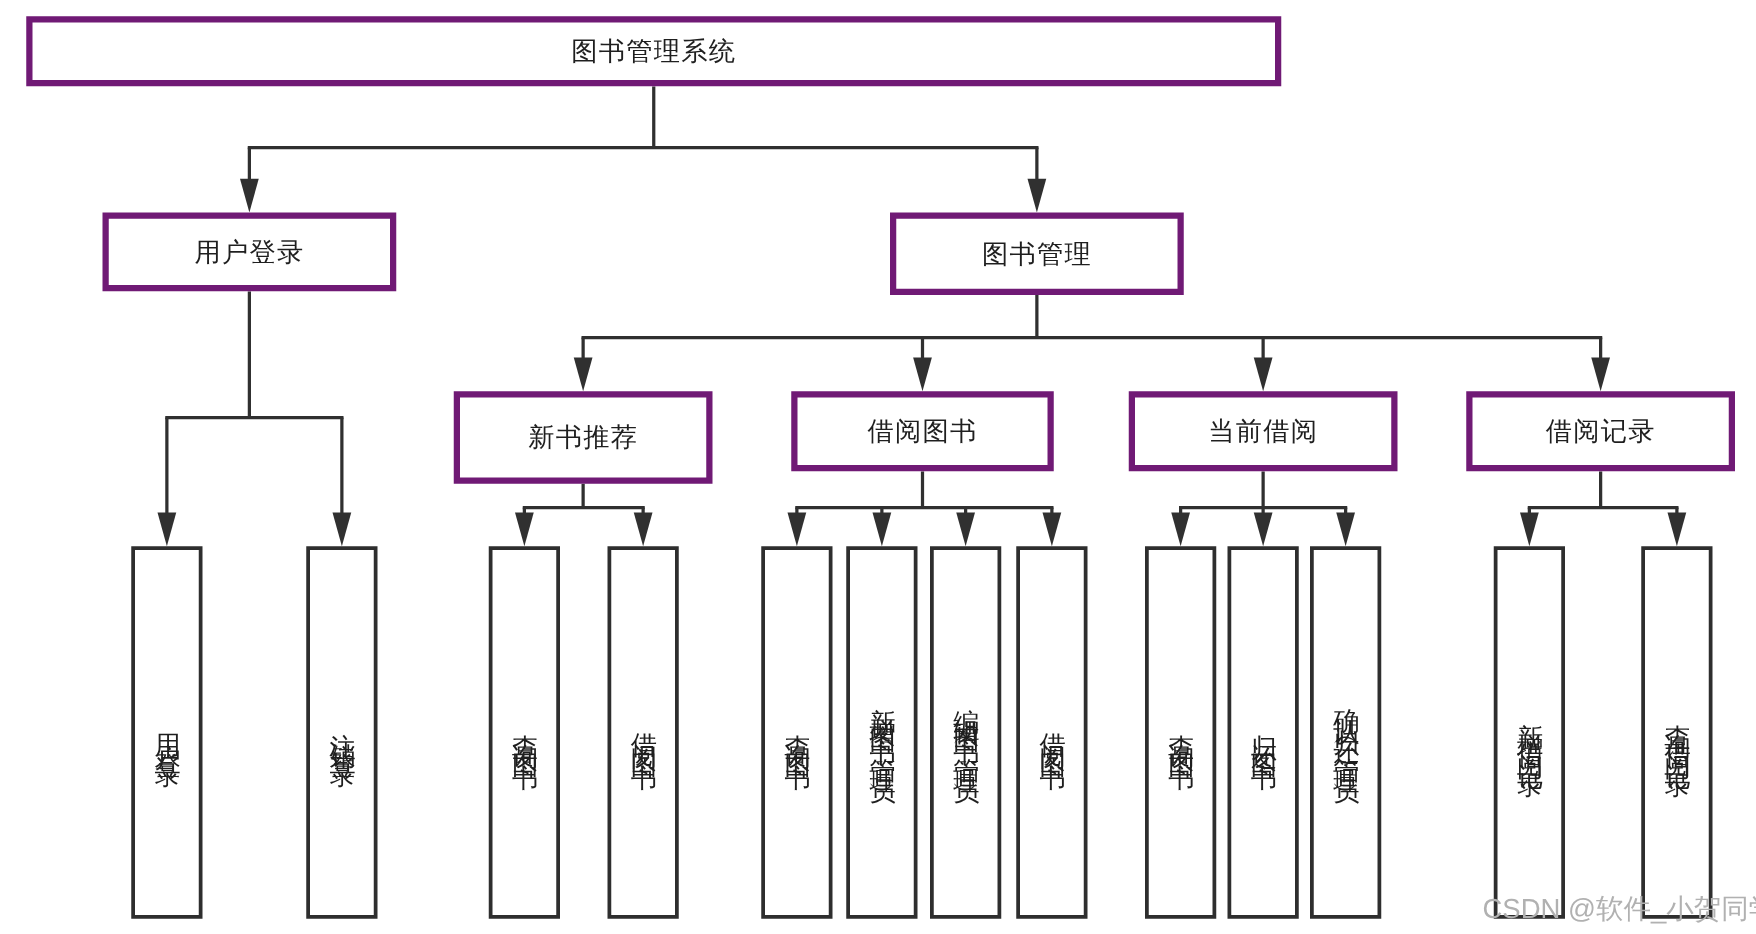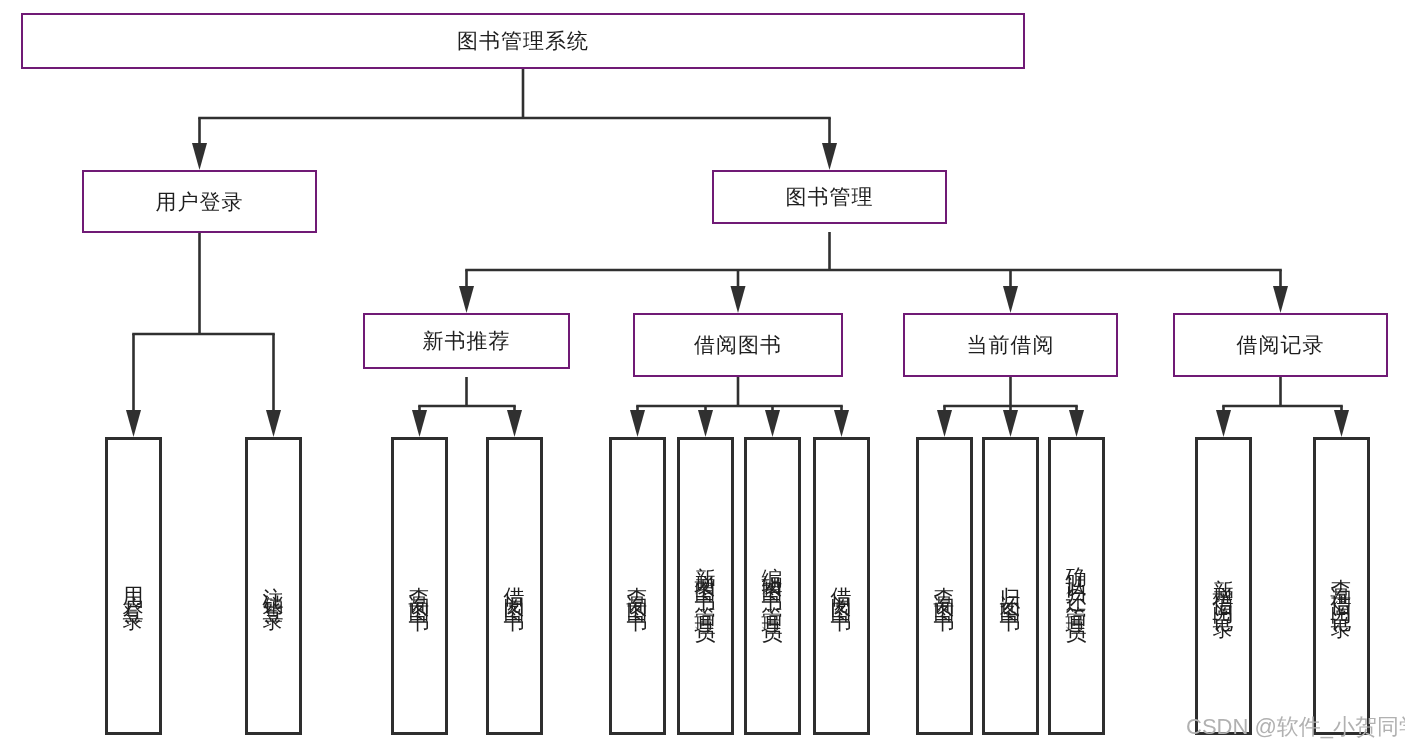--- a/index.html
+++ b/index.html
@@ -2,21 +2,21 @@
 <html><head>
 <meta charset="utf-8">
 <style>
   html,body{margin:0;padding:0;background:#ffffff;}
   #canvas{
     position:relative;width:1405px;height:747px;background:#ffffff;overflow:hidden;
     font-family:"Liberation Sans","DejaVu Sans",sans-serif;color:#1f1f1f;
   }
   #connector-layer{position:absolute;left:0;top:0;width:1405px;height:747px;z-index:1;}
   .hbox{
-    position:absolute;box-sizing:border-box;border:2px solid #701a75;background:#ffffff;
+    position:absolute;box-sizing:border-box;border:5px solid #701a75;background:#ffffff;
     display:flex;align-items:center;justify-content:center;
     font-size:21px;letter-spacing:1px;z-index:2;
   }
   .vbox{
     position:absolute;box-sizing:border-box;border:3px solid #2e2e2e;background:#ffffff;
     top:437px;width:57px;height:298px;
     display:flex;align-items:center;justify-content:center;
     writing-mode:vertical-rl;text-orientation:mixed;
     font-size:21px;letter-spacing:8px;line-height:1;z-index:2;
   }
@@ -100,25 +100,25 @@
       </g>
     </svg>
 
   <div class="hbox" style="left:21px;top:13px;width:1004px;height:56px">
     <span>图书管理系统</span>
   </div>
 
   <div class="hbox" style="left:82px;top:170px;width:235px;height:63px">
     <span>用户登录</span>
   </div>
-  <div class="hbox" style="left:712px;top:170px;width:235px;height:54px">
+  <div class="hbox" style="left:712px;top:170px;width:235px;height:66px">
     <span>图书管理</span>
   </div>
 
-  <div class="hbox" style="left:363px;top:313px;width:207px;height:56px">
+  <div class="hbox" style="left:363px;top:313px;width:207px;height:74px">
     <span>新书推荐</span>
   </div>
   <div class="hbox" style="left:633px;top:313px;width:210px;height:64px">
     <span>借阅图书</span>
   </div>
   <div class="hbox" style="left:903px;top:313px;width:215px;height:64px">
     <span>当前借阅</span>
   </div>
   <div class="hbox" style="left:1173px;top:313px;width:215px;height:64px">
     <span>借阅记录</span>

